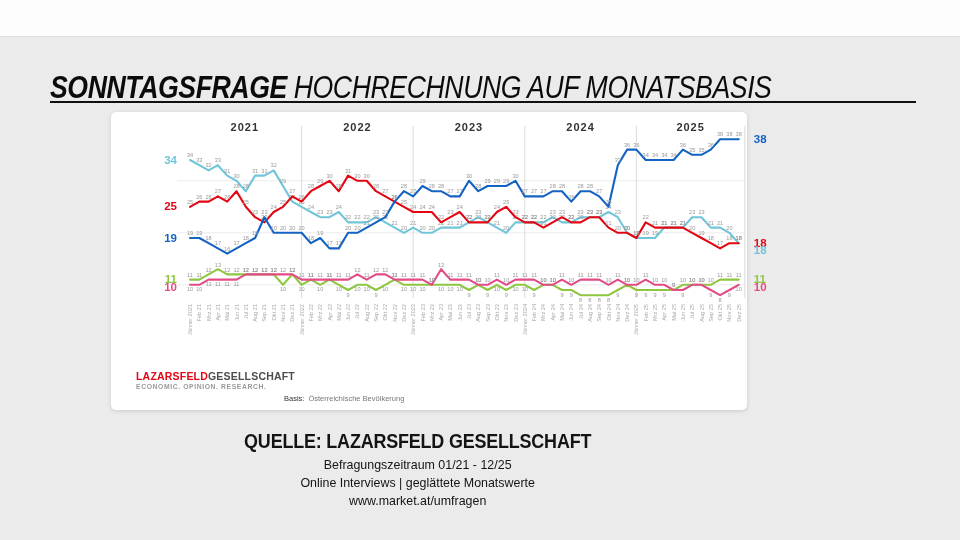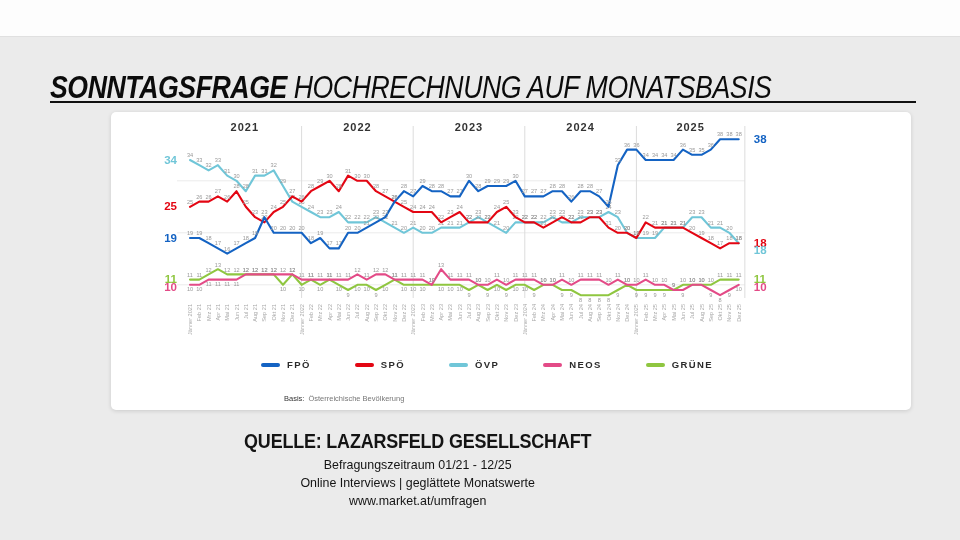--- a/index.html
+++ b/index.html
@@ -7,21 +7,21 @@
     width:960px;height:540px;overflow:hidden;position:relative;
     background:#ebebeb;
     font-family:"Liberation Sans", sans-serif;
   }
   .top-band{position:absolute;left:0;top:0;width:960px;height:36px;background:#fdfdfd;border-bottom:1px solid #e0e0e0;}
   .title-wrap{position:absolute;left:50px;top:56px;white-space:nowrap;margin-top:14px;}
   .title-inner{display:inline-block;transform:scaleX(.86);transform-origin:left center;font-style:italic;font-size:31px;color:#0b0b0b;letter-spacing:-0.5px;}
   .title-bold{font-weight:900;}
   .title-light{font-weight:500;margin-left:8px;}
   .title-underline{position:absolute;left:50px;top:101px;width:866px;height:2px;background:#111;}
-  .chart-card{position:absolute;left:111px;top:112px;width:800px;height:298px;background:#ffffff;border-radius:5px;box-shadow:0 1px 4px rgba(0,0,0,.14);}
+  .chart-card{position:absolute;left:111px;top:112px;width:636px;height:298px;background:#ffffff;border-radius:5px;box-shadow:0 1px 4px rgba(0,0,0,.14);}
   .chart-svg{position:absolute;left:0;top:0;}
   .legend{position:absolute;left:150px;top:247px;display:flex;gap:44px;align-items:center;}
   .legend-item{display:flex;align-items:center;gap:7px;}
   .legend-swatch{width:19px;height:4px;border-radius:2px;}
   .legend-label{font-size:9.5px;font-weight:700;letter-spacing:1.4px;color:#2b2b2b;}
   .logo{position:absolute;left:25px;top:258px;line-height:1.25;}
   .logo-line1{font-size:10.5px;font-weight:800;letter-spacing:.2px;}
   .logo-primary{color:#e30613;}
   .logo-secondary{color:#4d4d4d;}
   .logo-tagline{font-size:6.8px;font-weight:700;color:#9a9a9a;letter-spacing:.6px;}
@@ -459,43 +459,27 @@
       </g>
       <g>
         <text x="642.85" y="30.7" text-anchor="start" font-size="11.5" font-weight="bold" fill="#1463c3" font-family="Liberation Sans, sans-serif">38</text>
         <text x="642.85" y="134.7" text-anchor="start" font-size="11.5" font-weight="bold" fill="#e30613" font-family="Liberation Sans, sans-serif">18</text>
         <text x="642.85" y="142.2" text-anchor="start" font-size="11.5" font-weight="bold" fill="#70c6d8" font-family="Liberation Sans, sans-serif">18</text>
         <text x="642.85" y="171.10000000000002" text-anchor="start" font-size="11.5" font-weight="bold" fill="#8fc640" font-family="Liberation Sans, sans-serif">11</text>
         <text x="642.85" y="178.60000000000002" text-anchor="start" font-size="11.5" font-weight="bold" fill="#e34b87" font-family="Liberation Sans, sans-serif">10</text>
       </g>
     </svg>
 
-  <div class="legend">
-      <div class="legend-item">
-        <span class="legend-swatch" style="background: rgb(20, 99, 195);"></span>
-        <span class="legend-label">FPÖ</span>
-      </div>
-      <div class="legend-item">
-        <span class="legend-swatch" style="background: rgb(227, 6, 19);"></span>
-        <span class="legend-label">SPÖ</span>
-      </div>
-      <div class="legend-item">
-        <span class="legend-swatch" style="background: rgb(112, 198, 216);"></span>
-        <span class="legend-label">ÖVP</span>
-      </div>
-      <div class="legend-item">
-        <span class="legend-swatch" style="background: rgb(227, 75, 135);"></span>
-        <span class="legend-label">NEOS</span>
-      </div>
-      <div class="legend-item">
-        <span class="legend-swatch" style="background: rgb(143, 198, 64);"></span>
-        <span class="legend-label">GRÜNE</span>
-      </div>
+
+  <div class="logo">
+    <div class="logo-line1">
+      <span class="logo-primary">LAZARSFELD</span><span class="logo-secondary">GESELLSCHAFT</span>
     </div>
-
+    <div class="logo-tagline">ECONOMIC. OPINION. RESEARCH.</div>
+  </div>
 
   <div class="basis-note">
     <span class="basis-label">Basis:</span><span>Österreichische Bevölkerung</span>
   </div>
 </div>
 
 <div class="source-block">
   <div class="source-inner">
     <div class="source-title">QUELLE: LAZARSFELD GESELLSCHAFT</div>
     <div class="source-line">Befragungszeitraum 01/21 - 12/25</div>

